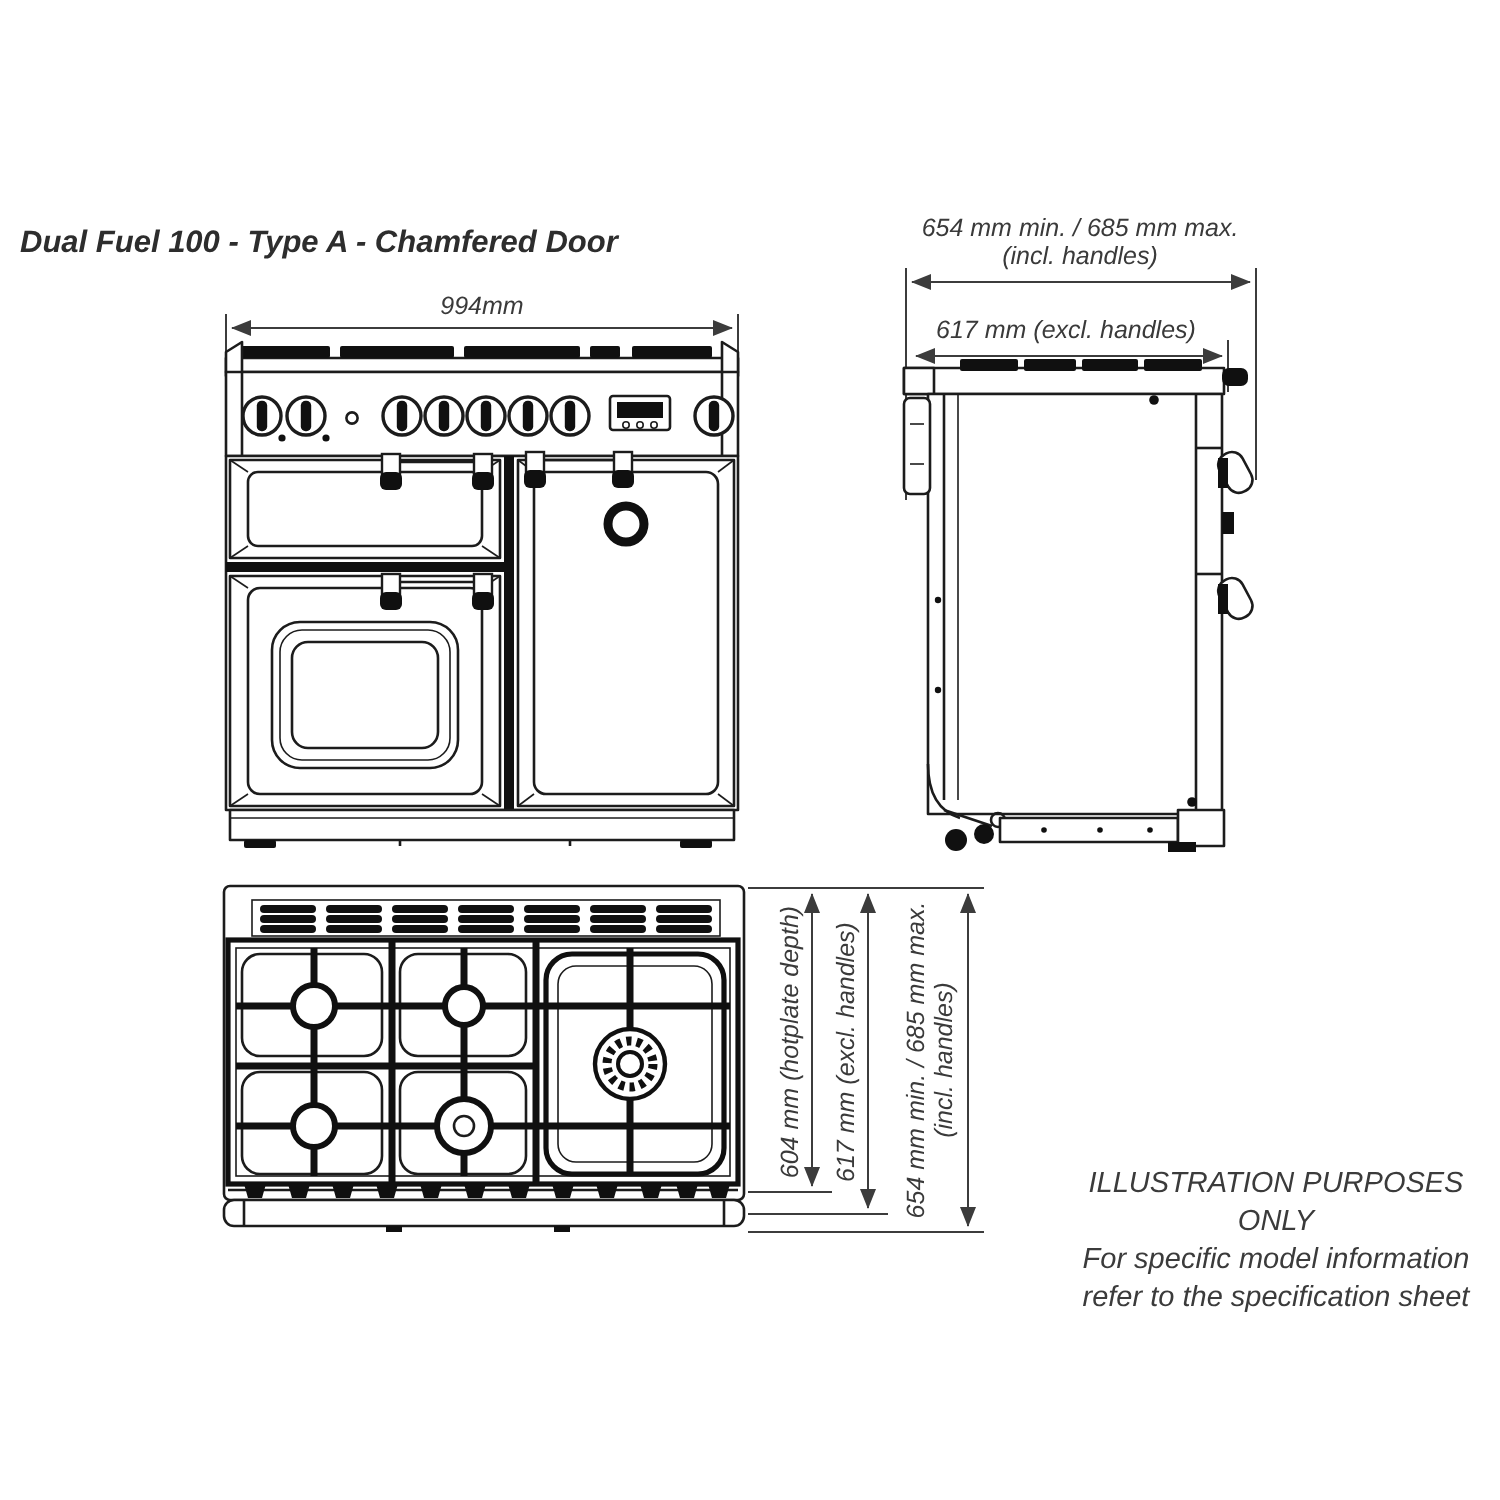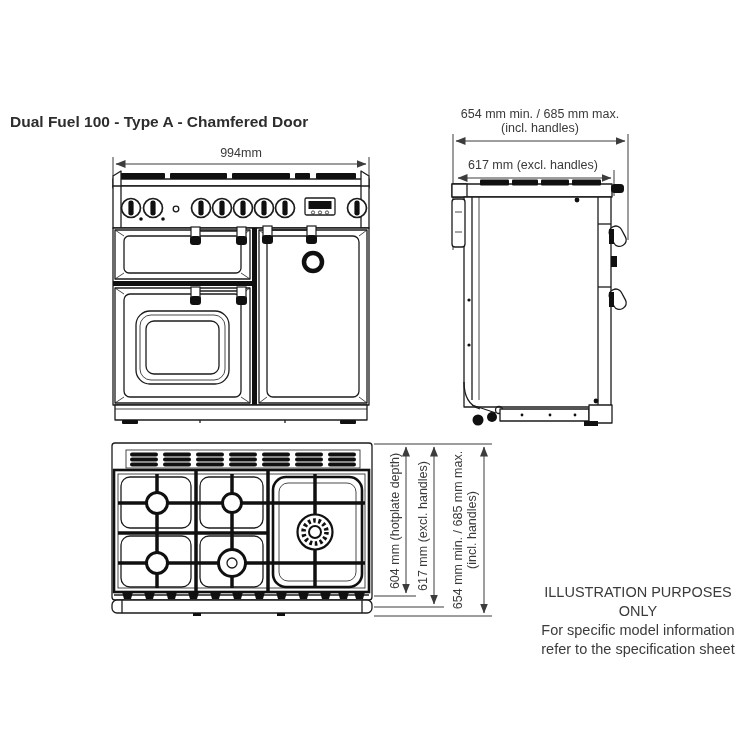--- a/index.html
+++ b/index.html
@@ -1,18 +1,18 @@
 <!DOCTYPE html>
 <html><head>
 <meta charset="utf-8">
 <style>
   html,body { margin:0; padding:0; }
   body { background:#ffffff; width:750px; height:750px; position:relative;
          font-family:"Liberation Sans", sans-serif; overflow:hidden; }
-  .stage { position:absolute; inset:0; width:670px; height:750px; }
+  .stage { position:absolute; inset:0; width:670px; height:750px;font-style:italic; }
 
   .page-title { position:absolute; left:10px; top:113px; font-size:15.5px;
                 font-weight:bold; color:#2d2d2d; letter-spacing:0; }
 
   .disclaimer { position:absolute; left:524px; top:583px; width:228px;
                 text-align:center; font-size:14.5px; line-height:19px; color:#3b3b3b; }
 
   svg { position:absolute; left:0; top:0; }
 
   .ln  { stroke:#1c1c1c; fill:none; stroke-width:1.3; stroke-linejoin:round; }

